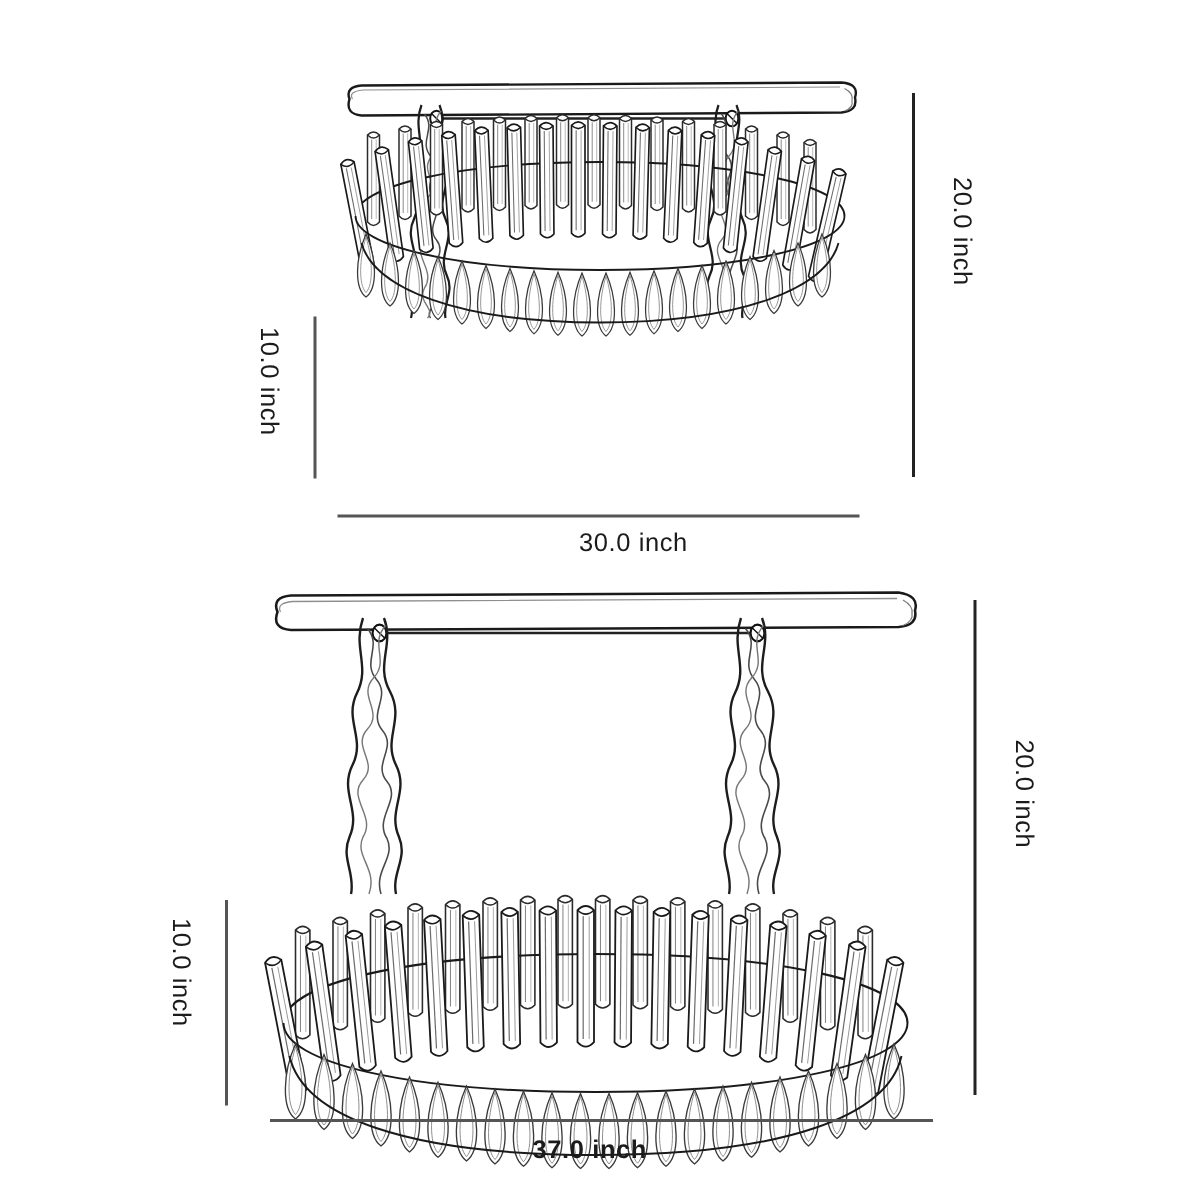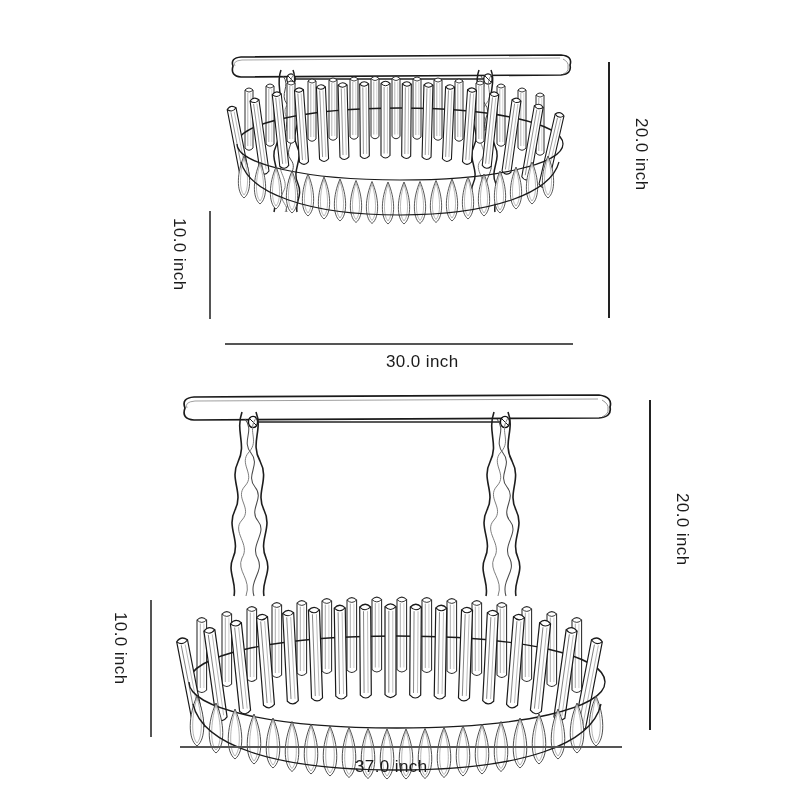--- a/index.html
+++ b/index.html
@@ -309,15 +309,15 @@
     </svg>
   </div>
 
   <div class="dim-line-v dark" style="left:649px; top:400px; height:330px;"></div>
   <div class="dim-label vert" style="left:692px; top:493px;">20.0 inch</div>
 
   <div class="dim-line-v" style="left:150px; top:600px; height:137px;"></div>
   <div class="dim-label vert" style="left:130px; top:612px;">10.0 inch</div>
 
   <div class="dim-line-h" style="left:180px; top:746px; width:442px;"></div>
-  <div class="dim-label" style="left:355px; top:757px;">37.0 inch</div>
+  <div class="dim-label" style="left:355px; top:757px;font-weight:bold;">37.0 inch</div>
 
 </div>
 
 </body></html>

